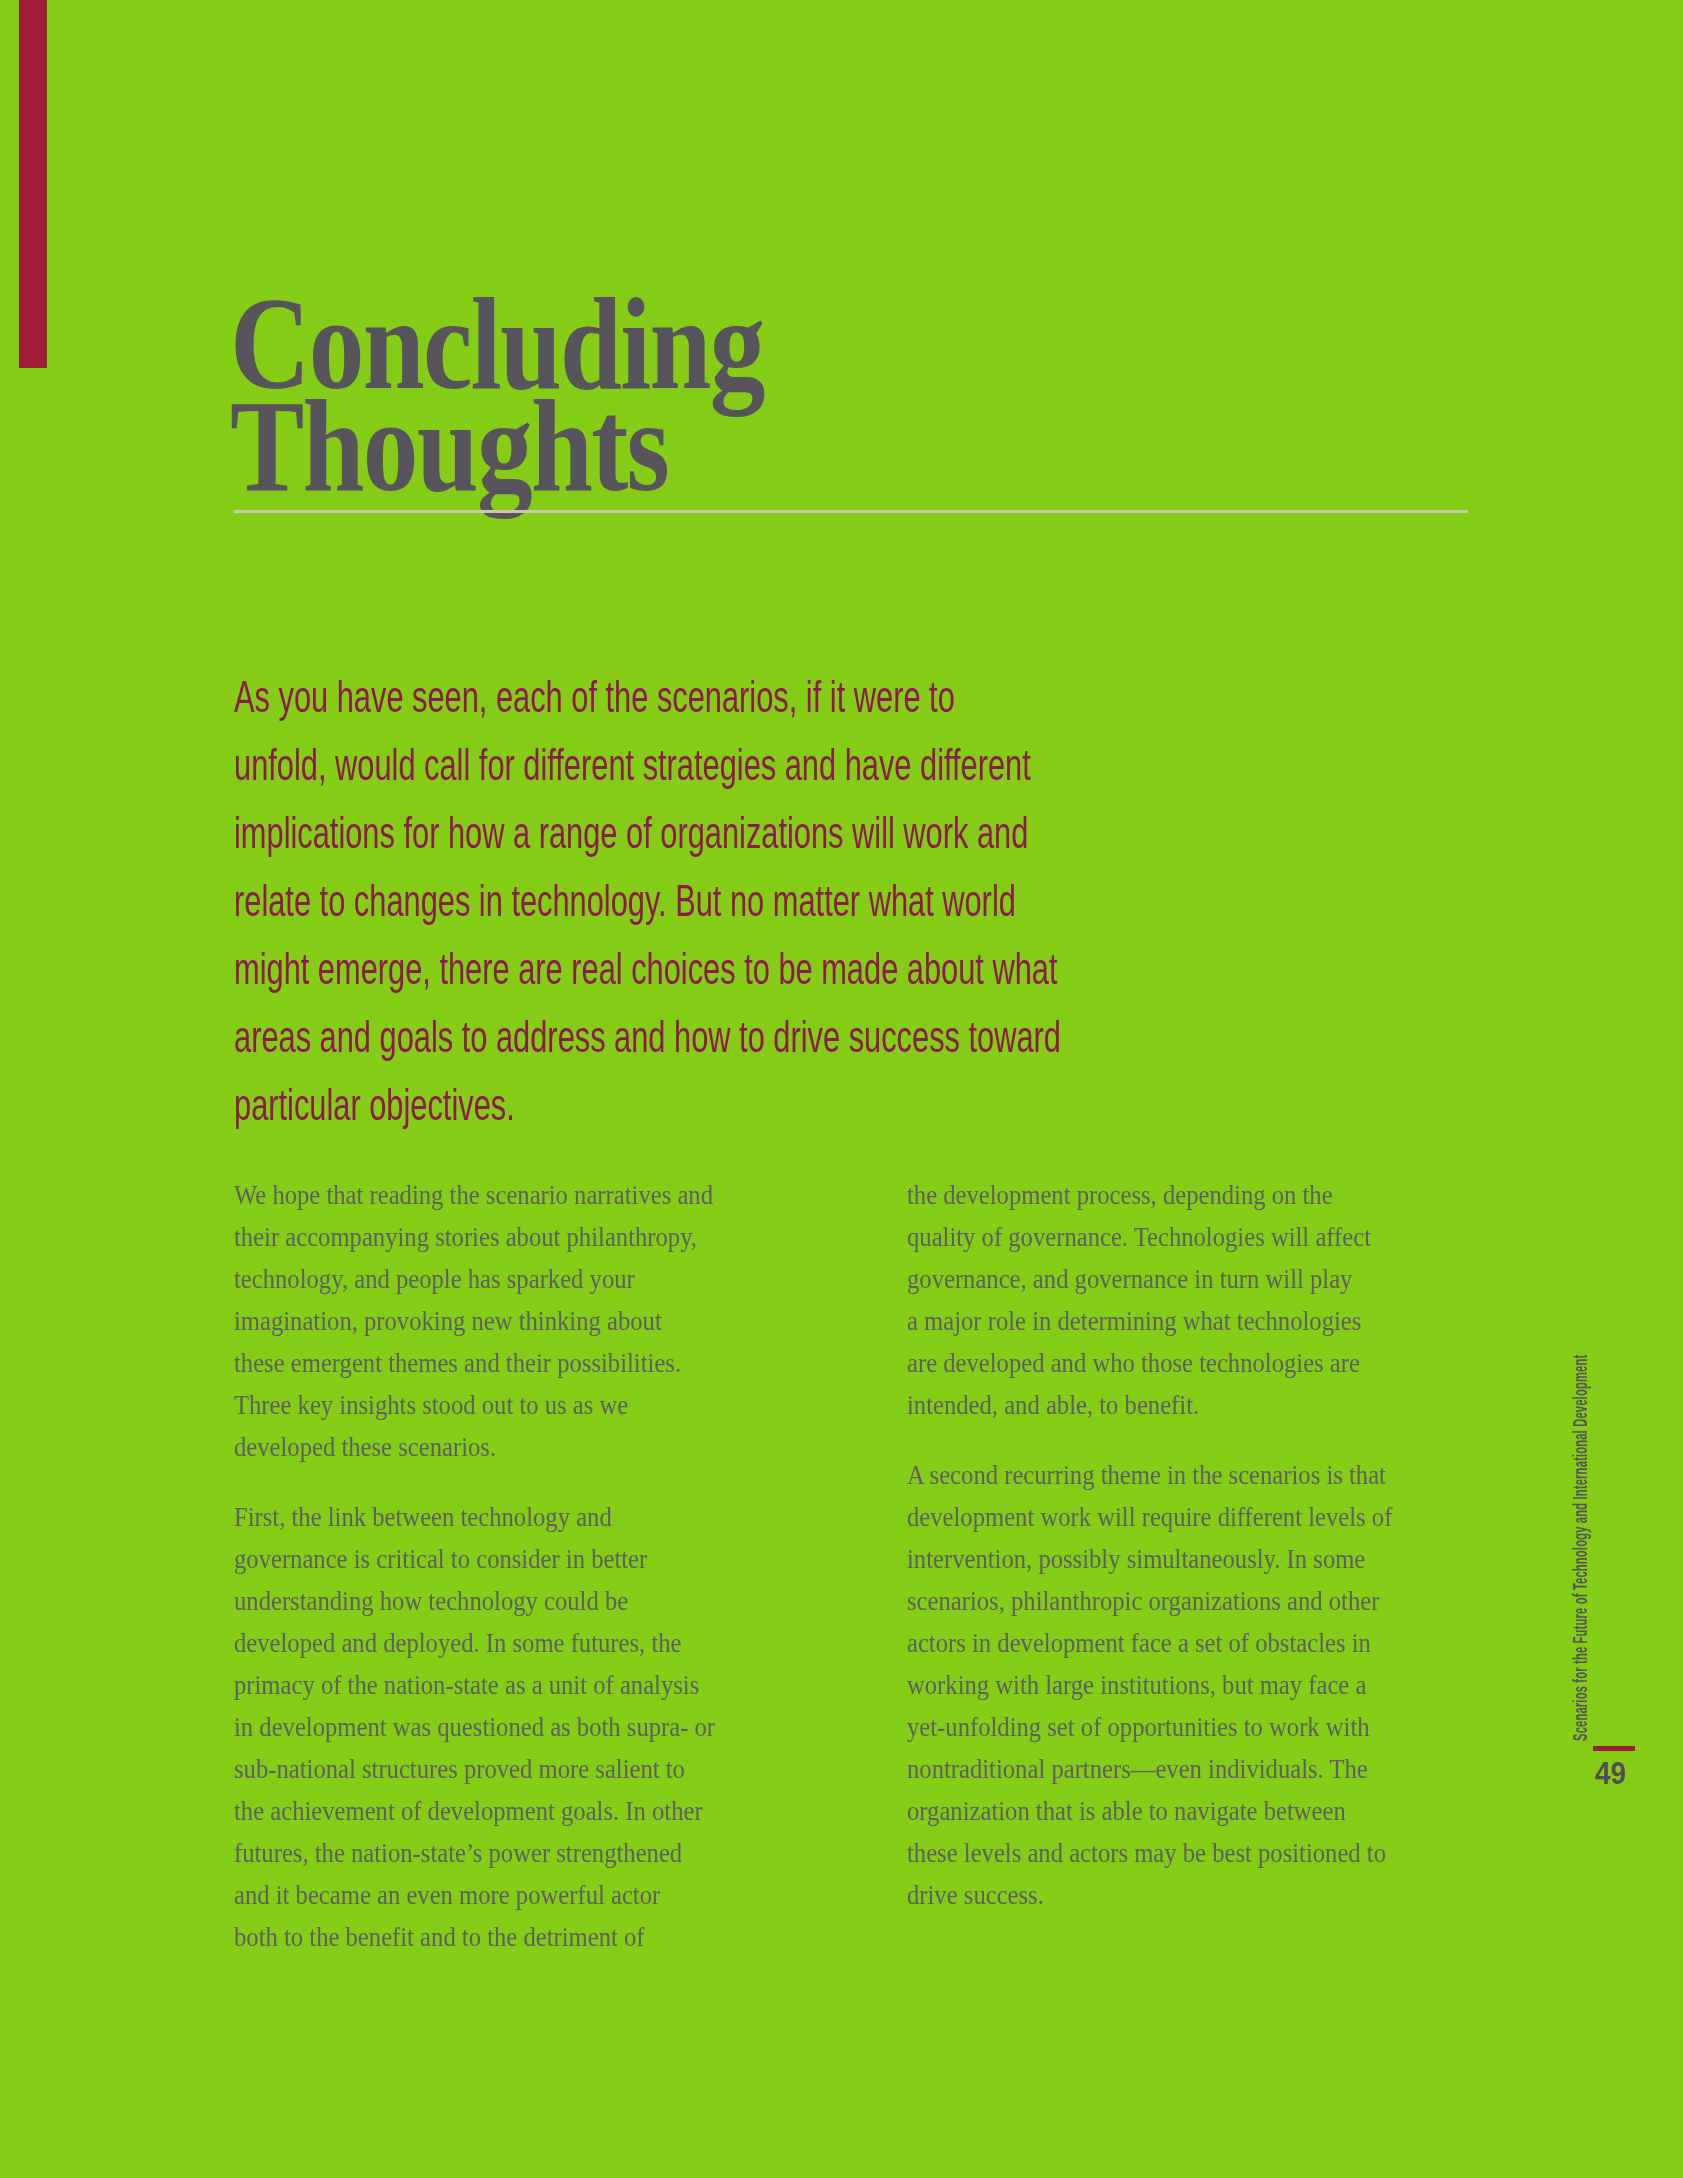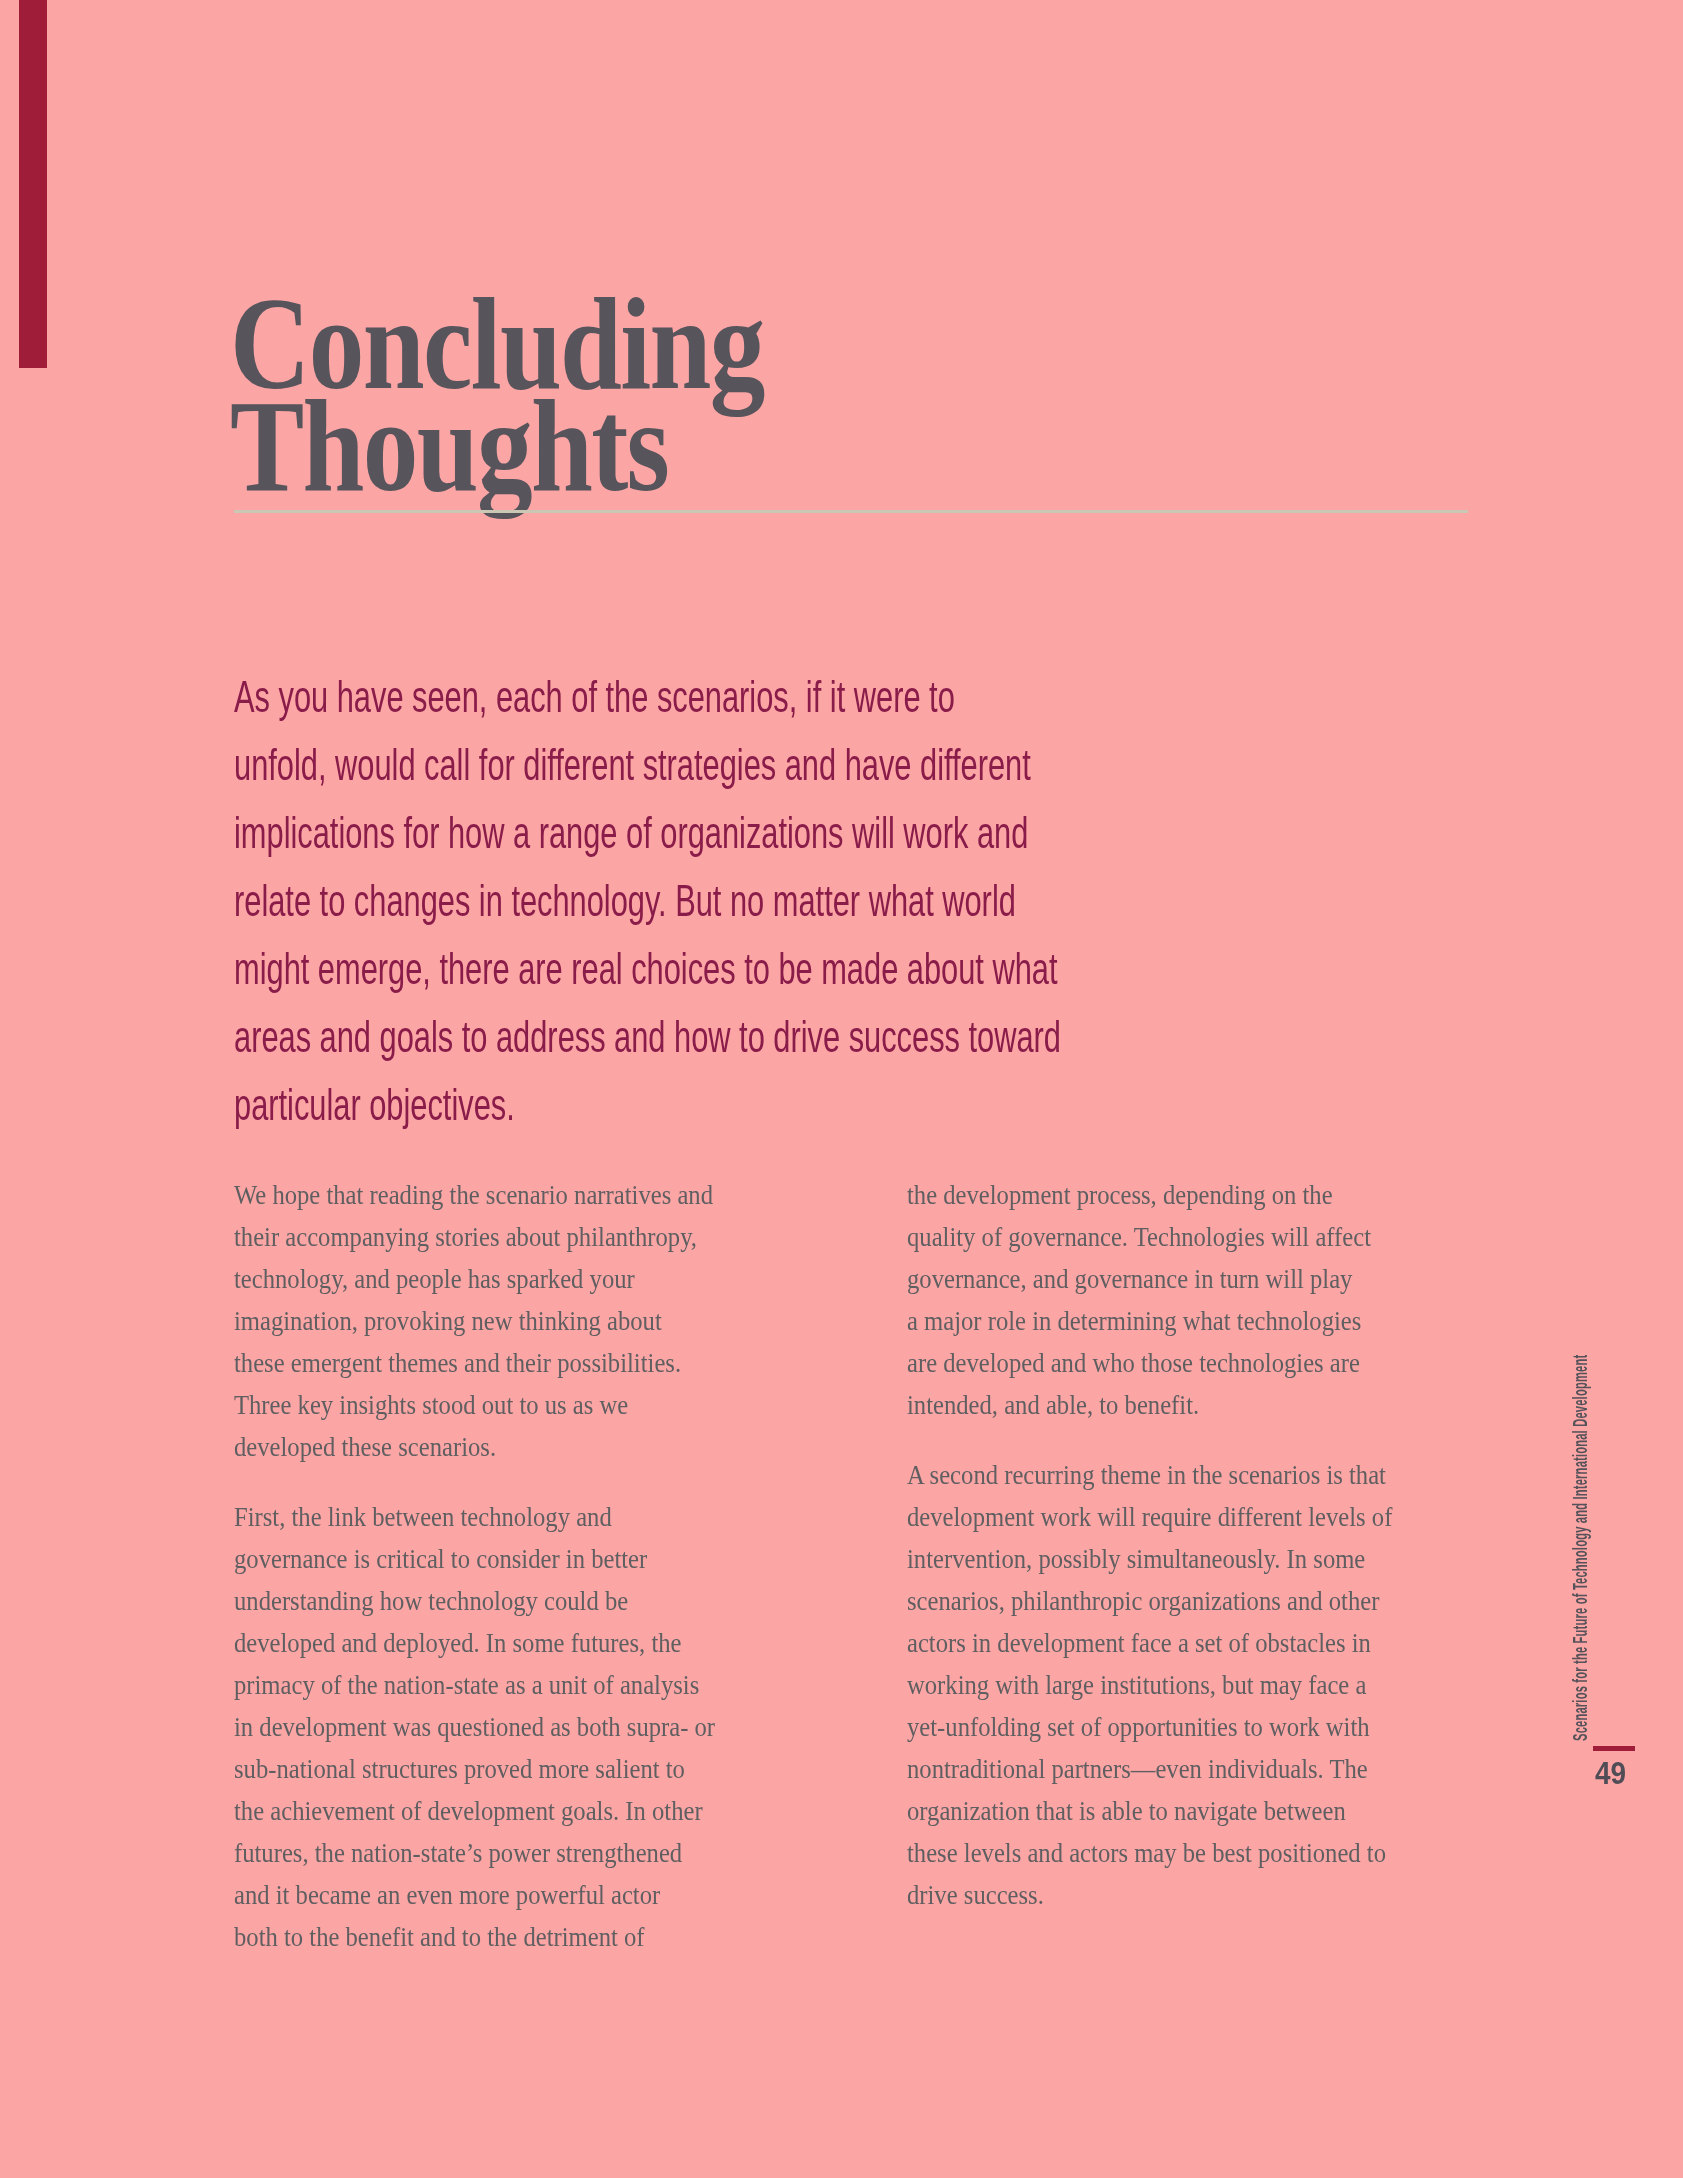--- a/index.html
+++ b/index.html
@@ -1,19 +1,19 @@
 <!DOCTYPE html>
 <html style="--background: #ffffff; --accent: #a01d39; --rule: #cac7b5; --title: #57545c; --intro: #8a1c49; --body: #5f5e60; --sidebar: #55525a; --pagenum: #504d56;"><head>
 <meta charset="utf-8">
 <style>
   html,body{margin:0;padding:0;background:#e8e8e8;}
   .page{
     position:relative;
     width:1683px;height:2178px;
-    background:#fca5a5;
+    background:#84cc16;
     overflow:hidden;
     font-family:"Liberation Serif","DejaVu Serif",serif;
   }
   .accent-bar{
     position:absolute;left:19px;top:0;width:28px;height:368px;
     background:var(--accent,#a01d39);
   }
   .title{
     position:absolute;left:230px;top:293px;margin:0;
     font-family:"Liberation Serif","DejaVu Serif",serif;

